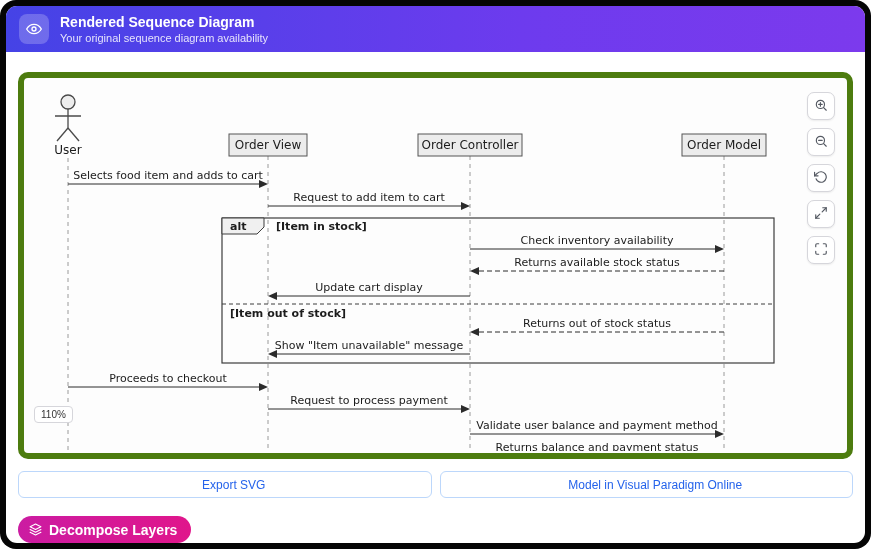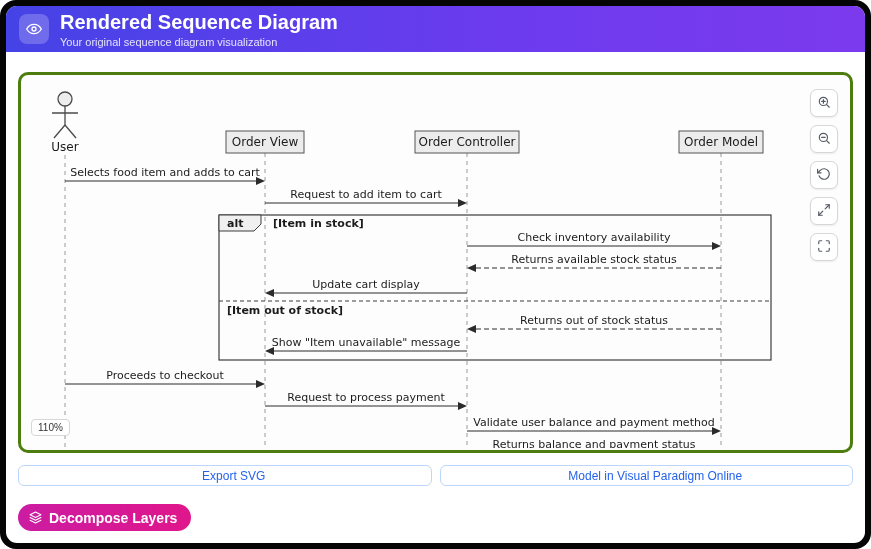--- a/index.html
+++ b/index.html
@@ -1,51 +1,51 @@
 <!DOCTYPE html>
 <html><head>
 <meta charset="utf-8">
 <style>
   html,body{margin:0;padding:0;background:#fff;}
   body{width:871px;height:549px;position:relative;font-family:"Liberation Sans",sans-serif;}
   .frame{position:absolute;inset:0;background:#050505;border-radius:16px;padding:6px;box-sizing:border-box;}
   .app{background:#ffffff;border-radius:11px;height:100%;box-sizing:border-box;overflow:hidden;display:flex;flex-direction:column;}
   .header{height:46px;flex:none;background:linear-gradient(90deg,#4543e6 0%,#6d3bee 60%,#7c3aed 100%);display:flex;align-items:center;padding:0 13px;gap:11px;}
   .header-icon{width:30px;height:30px;border-radius:8px;background:rgba(255,255,255,.22);display:flex;align-items:center;justify-content:center;flex:none;}
-  .title{color:#fff;font-weight:bold;font-size:20px;line-height:1.2;}
+  .title{color:#fff;font-weight:bold;font-size:14px;line-height:1.2;}
   .subtitle{color:rgba(255,255,255,.85);font-size:11px;margin-top:2px;}
   .main{flex:1;padding:20px 12px 12px;display:flex;flex-direction:column;box-sizing:border-box;}
-  .panel{position:relative;height:375px;flex:none;border:3px solid #4d7c0f;border-radius:10px;background:#fdfdfd;overflow:hidden;}
+  .panel{position:relative;height:375px;flex:none;border:6px solid #4d7c0f;border-radius:10px;background:#fdfdfd;overflow:hidden;}
   #seq-svg{display:block;}
   #seq-svg text{font-family:"DejaVu Sans","Liberation Sans",sans-serif;}
   .controls{position:absolute;top:14px;right:12px;display:flex;flex-direction:column;gap:8px;}
   .ctrl{width:28px;height:28px;background:#fff;border:1px solid #d6d6db;border-radius:7px;display:flex;align-items:center;justify-content:center;box-shadow:0 1px 2px rgba(0,0,0,.07);cursor:pointer;padding:0;}
   .ctrl svg{stroke:#555a63;}
-  .zoom-badge{position:absolute;left:10px;bottom:14px;background:#fff;border:1px solid #d6d6db;border-radius:4px;font-size:10px;color:#333;padding:2px 6px;}
+  .zoom-badge{position:absolute;left:10px;bottom:30px;background:#fff;border:1px solid #d6d6db;border-radius:4px;font-size:10px;color:#333;padding:2px 6px;}
   .btn-row{display:flex;gap:8px;margin-top:12px;}
-  .btn{flex:1;height:21px;border:1px solid #bcd7fb;border-radius:6px;background:#fff;color:#2563eb;font-size:12px;font-weight:500;display:flex;align-items:center;justify-content:center;cursor:pointer;font-family:"Liberation Sans",sans-serif;padding-left:24px;}
+  .btn{flex:1;height:27px;border:1px solid #bcd7fb;border-radius:6px;background:#fff;color:#2563eb;font-size:12px;font-weight:500;display:flex;align-items:center;justify-content:center;cursor:pointer;font-family:"Liberation Sans",sans-serif;padding-left:24px;}
   .decompose{margin-top:18px;height:27px;width:-moz-fit-content;width:fit-content;padding:0 14px 0 11px;border:none;border-radius:14px;background:linear-gradient(90deg,#cb1ca2 0%,#e0168b 100%);color:#fff;font-weight:bold;font-size:14px;display:flex;align-items:center;gap:7px;cursor:pointer;font-family:"Liberation Sans",sans-serif;}
   .decompose .ic{display:flex;align-items:center;}
 </style>
 </head>
 <body>
 
 <div class="frame">
   <div class="app">
 
     <div class="header">
       <div class="header-icon">
         <svg width="16" height="16" viewBox="0 0 24 24" fill="none" stroke="#fff" stroke-width="2" stroke-linecap="round" stroke-linejoin="round">
             <path d="M1 12s4-7 11-7 11 7 11 7-4 7-11 7S1 12 1 12z"></path>
             <circle cx="12" cy="12" r="3"></circle>
           </svg>
       </div>
       <div class="header-text">
         <div class="title">Rendered Sequence Diagram</div>
-        <div class="subtitle">Your original sequence diagram visualization</div>
+        <div class="subtitle">Your original sequence diagram availability</div>
       </div>
     </div>
 
     <div class="main">
 
       <div class="panel">
         <svg id="seq-svg" width="833" height="373">
             <line x1="44" y1="80" x2="44" y2="373" stroke="#9a9a9a" stroke-width="1" stroke-dasharray="4 4"></line>
             <line x1="244" y1="78" x2="244" y2="373" stroke="#9a9a9a" stroke-width="1" stroke-dasharray="4 4"></line>
             <line x1="446" y1="78" x2="446" y2="373" stroke="#9a9a9a" stroke-width="1" stroke-dasharray="4 4"></line>

